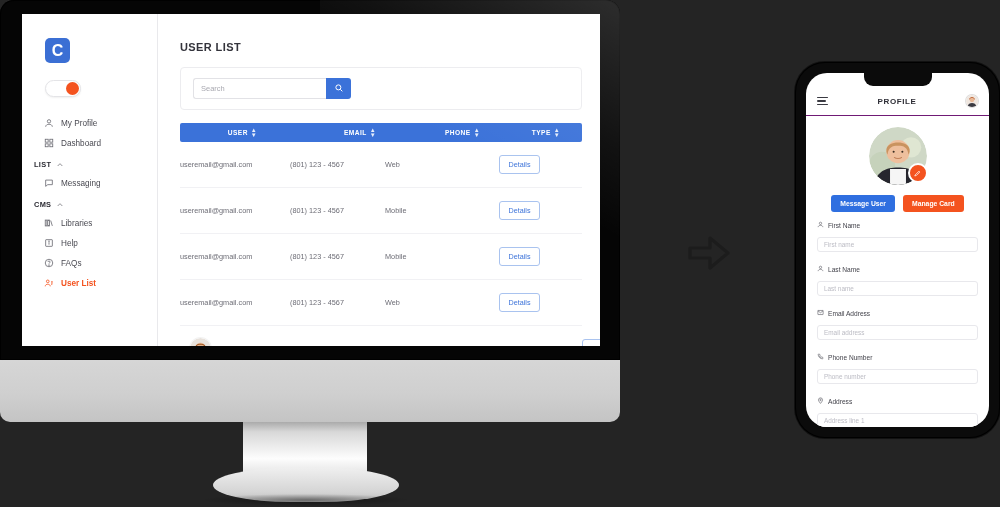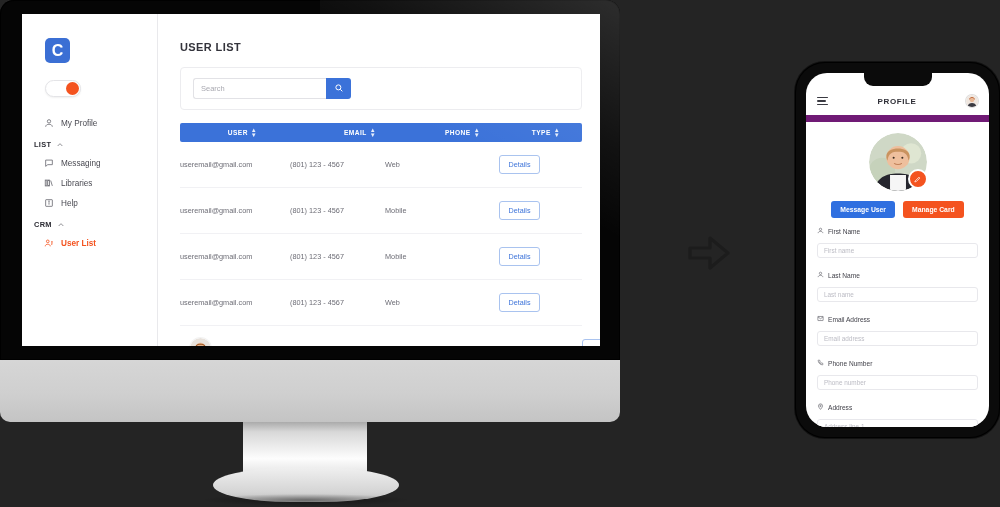--- a/index.html
+++ b/index.html
@@ -165,21 +165,21 @@
     position: absolute; left: 11px; top: 11px; width: 183px; height: 354px;
     background: #fff; border-radius: 21px; overflow: hidden;
   }
   .notch {
     position: absolute; left: 50%; transform: translateX(-50%); top: 0;
     width: 68px; height: 13px; background: #0b0b0b;
     border-radius: 0 0 9px 9px; z-index: 5;
   }
   .ph-top {
     display: flex; align-items: center; height: 28px; padding: 0 11px;
-    border-bottom: 7px solid #701a75; margin-top: 14px;
+    border-bottom: 1px solid #701a75; margin-top: 14px;
   }
   .burger { width: 11px; display: flex; flex-direction: column; gap: 2.2px; cursor: pointer; }
   .burger i { display: block; height: 1.2px; background: #3a3a42; border-radius: 1px; }
   .burger i:nth-child(2) { width: 80%; }
   .ph-title { flex: 1; text-align: center; font-size: 8px; font-weight: 700; color: #2e2e36; letter-spacing: 0.6px; }
   .ph-avatar-sm { width: 12px; height: 12px; border-radius: 50%; overflow: hidden; box-shadow: 0 0 0 1px #ddd; }
   .ph-avatar-sm .face { width: 100%; height: 100%; display: block; }
 
   .ph-body { padding: 0 11px; }
   .big-avatar-wrap { display: flex; justify-content: center; margin-top: 11px; position: relative; }
@@ -233,40 +233,59 @@
           <div class="nav-item">
             <span class="nav-icon">
               <svg viewBox="0 0 24 24" fill="none" stroke="currentColor" stroke-width="2">
                   <circle cx="12" cy="8" r="4"></circle>
                   <path d="M4 21c0-4 4-6 8-6s8 2 8 6"></path>
                 </svg>
             </span>
             <span>My Profile</span>
           </div>
 
+          <div class="nav-item">
+            <span class="nav-icon">
+              <svg viewBox="0 0 24 24" fill="none" stroke="currentColor" stroke-width="2">
+                  <rect x="3" y="3" width="7" height="7"></rect>
+                  <rect x="14" y="3" width="7" height="7"></rect>
+                  <rect x="3" y="14" width="7" height="7"></rect>
+                  <rect x="14" y="14" width="7" height="7"></rect>
+                </svg>
+            </span>
+            <span>Dashboard</span>
+          </div>
 
           <div class="nav-group">
             <span>LIST</span>
             <span class="chev">
               <svg viewBox="0 0 24 24" fill="none" stroke="currentColor" stroke-width="2">
                   <polyline points="5,15 12,8 19,15"></polyline>
                 </svg>
             </span>
           </div>
 
           <div class="nav-item">
             <span class="nav-icon">
               <svg viewBox="0 0 24 24" fill="none" stroke="currentColor" stroke-width="2">
                   <path d="M4 5h16v11H9l-5 4V5z"></path>
                 </svg>
             </span>
             <span>Messaging</span>
           </div>
 
 
+          <div class="nav-group">
+            <span>CMS</span>
+            <span class="chev">
+              <svg viewBox="0 0 24 24" fill="none" stroke="currentColor" stroke-width="2">
+                  <polyline points="5,15 12,8 19,15"></polyline>
+                </svg>
+            </span>
+          </div>
 
           <div class="nav-item">
             <span class="nav-icon">
               <svg viewBox="0 0 24 24" fill="none" stroke="currentColor" stroke-width="2">
                   <rect x="3" y="5" width="4" height="14"></rect>
                   <rect x="9" y="5" width="4" height="14"></rect>
                   <path d="M16 6l4 13"></path>
                 </svg>
             </span>
             <span>Libraries</span>
@@ -276,29 +295,31 @@
             <span class="nav-icon">
               <svg viewBox="0 0 24 24" fill="none" stroke="currentColor" stroke-width="2">
                   <rect x="4" y="4" width="16" height="16" rx="1"></rect>
                   <path d="M12 10v6"></path>
                   <circle cx="12" cy="7.5" r="0.8" fill="currentColor"></circle>
                 </svg>
             </span>
             <span>Help</span>
           </div>
 
-
-          <div class="nav-group">
-            <span>CRM</span>
-            <span class="chev">
-              <svg viewBox="0 0 24 24" fill="none" stroke="currentColor" stroke-width="2">
-                  <polyline points="5,15 12,8 19,15"></polyline>
-                </svg>
-            </span>
-          </div>
+          <div class="nav-item">
+            <span class="nav-icon">
+              <svg viewBox="0 0 24 24" fill="none" stroke="currentColor" stroke-width="2">
+                  <circle cx="12" cy="12" r="9"></circle>
+                  <path d="M9.5 9.5a2.5 2.5 0 115 .5c0 1.5-2.5 2-2.5 3.5"></path>
+                  <circle cx="12" cy="17" r="0.8" fill="currentColor"></circle>
+                </svg>
+            </span>
+            <span>FAQs</span>
+          </div>
+
 
           <div class="nav-item active">
             <span class="nav-icon">
               <svg viewBox="0 0 24 24" fill="none" stroke="currentColor" stroke-width="2">
                   <circle cx="9" cy="8" r="3.2"></circle>
                   <path d="M3 20c0-3.3 2.7-5 6-5s6 1.7 6 5"></path>
                   <path d="M17 9h4M17 12h4M17 15h3"></path>
                 </svg>
             </span>
             <span>User List</span>

